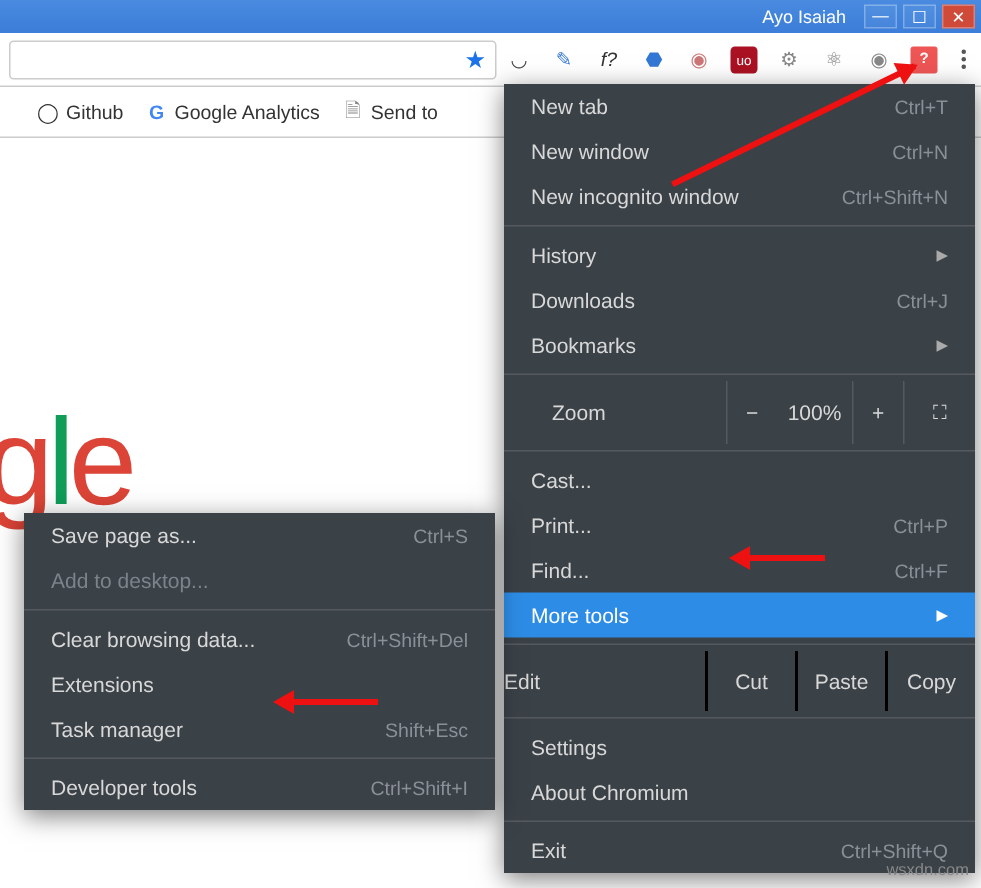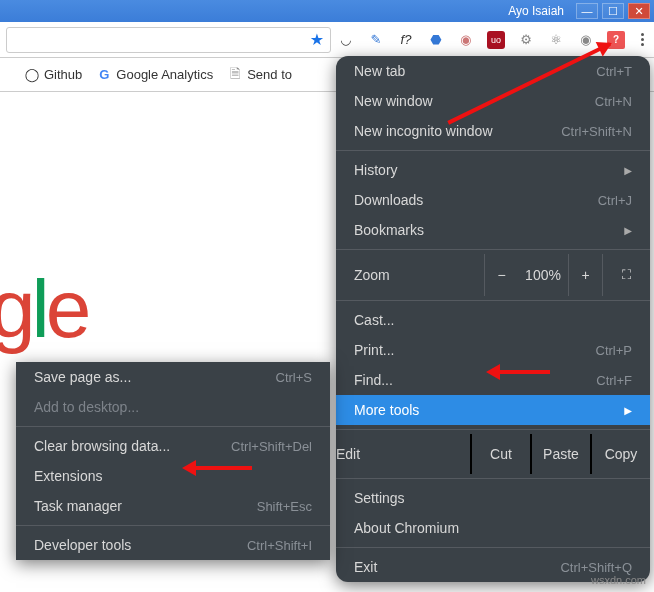--- a/index.html
+++ b/index.html
@@ -59,40 +59,39 @@
 }
 .logo { position:absolute; left:-10px; top:170px; font-size:82px; font-weight:500; letter-spacing:-4px; }
 .logo .g1{color:#db4437}.logo .l{color:#0f9d58}.logo .e{color:#db4437}
 .main-menu {
   position:absolute; top:56px; right:4px;
   width:314px;
   background:#3a4147;
   box-shadow:0 4px 16px rgba(0,0,0,0.5);
   color:#d8d8d8;
   font-size:14px;
-  border-radius:12px;
 }
 .menu-row {
   display:flex; justify-content:space-between; align-items:center;
   padding:7px 18px; height:30px;
 }
 .menu-row.active { background:#2d8ce5; color:#fff; }
 .menu-row .shortcut { color:#8a9097; font-size:13px; }
 .menu-sep { height:1px; background:#555a60; margin:4px 0; }
 .submenu-arrow { font-size:10px; color:#aaa; }
 .zoom-row { display:flex; align-items:center; height:42px; }
-.zoom-row .lbl { padding-left:18px; flex:1; }
+.zoom-row .lbl { padding-left:32px; flex:1; }
 .zoom-btn { width:34px; text-align:center; border-left:1px solid #555a60; height:100%; display:flex; align-items:center; justify-content:center; }
 .zoom-val { width:50px; text-align:center; }
 .zoom-full { width:48px; border-left:1px solid #555a60; height:100%; display:flex; align-items:center; justify-content:center; font-size:13px;}
 .edit-row { display:flex; height:40px; }
 .edit-row .lbl { flex:1; display:flex; align-items:center; }
 .edit-btn { width:60px; border-left:2px solid #000000; display:flex; align-items:center; justify-content:center; }
 .sub-menu {
-  position:absolute; top:362px; left:16px;
+  position:absolute; top:342px; left:16px;
   width:314px;
   background:#3a4147;
   box-shadow:0 4px 16px rgba(0,0,0,0.5);
   color:#d8d8d8;
   font-size:14px;
 }
 .arrow {
   position:absolute;
   height:4px; background:#e11;
 }

